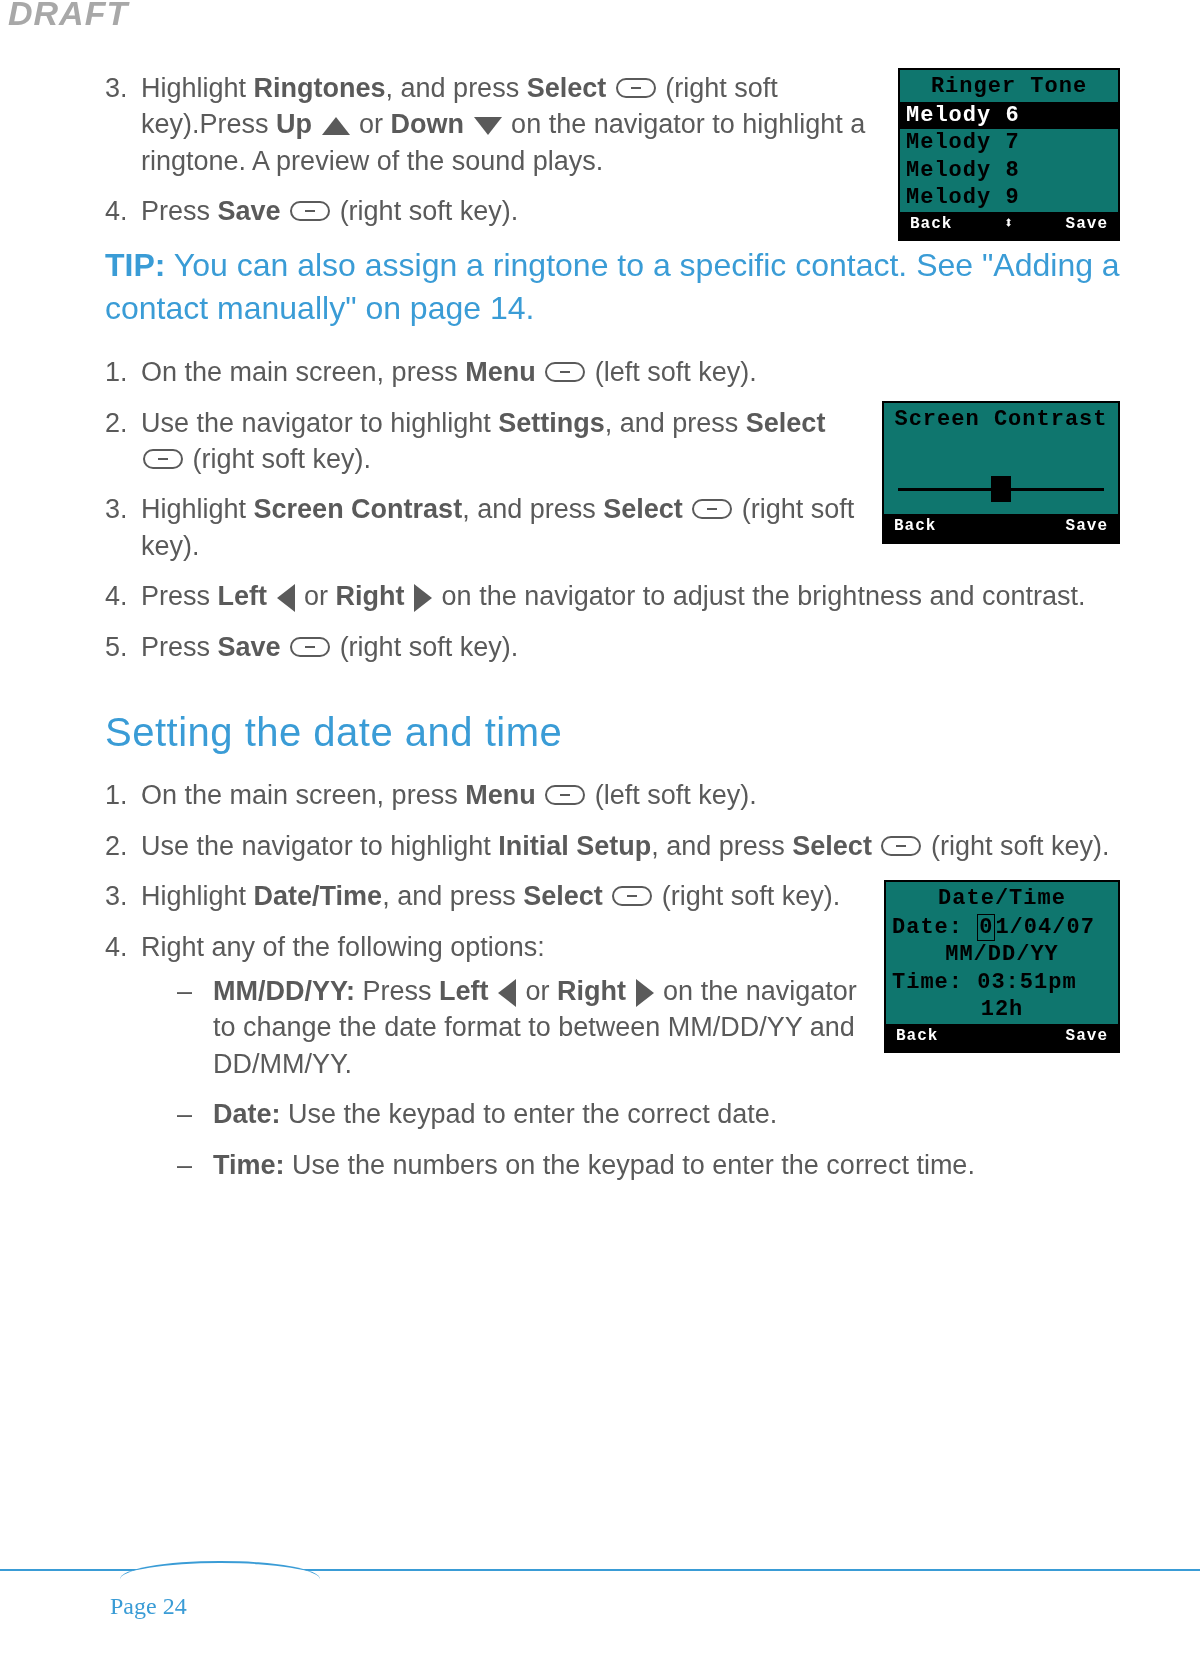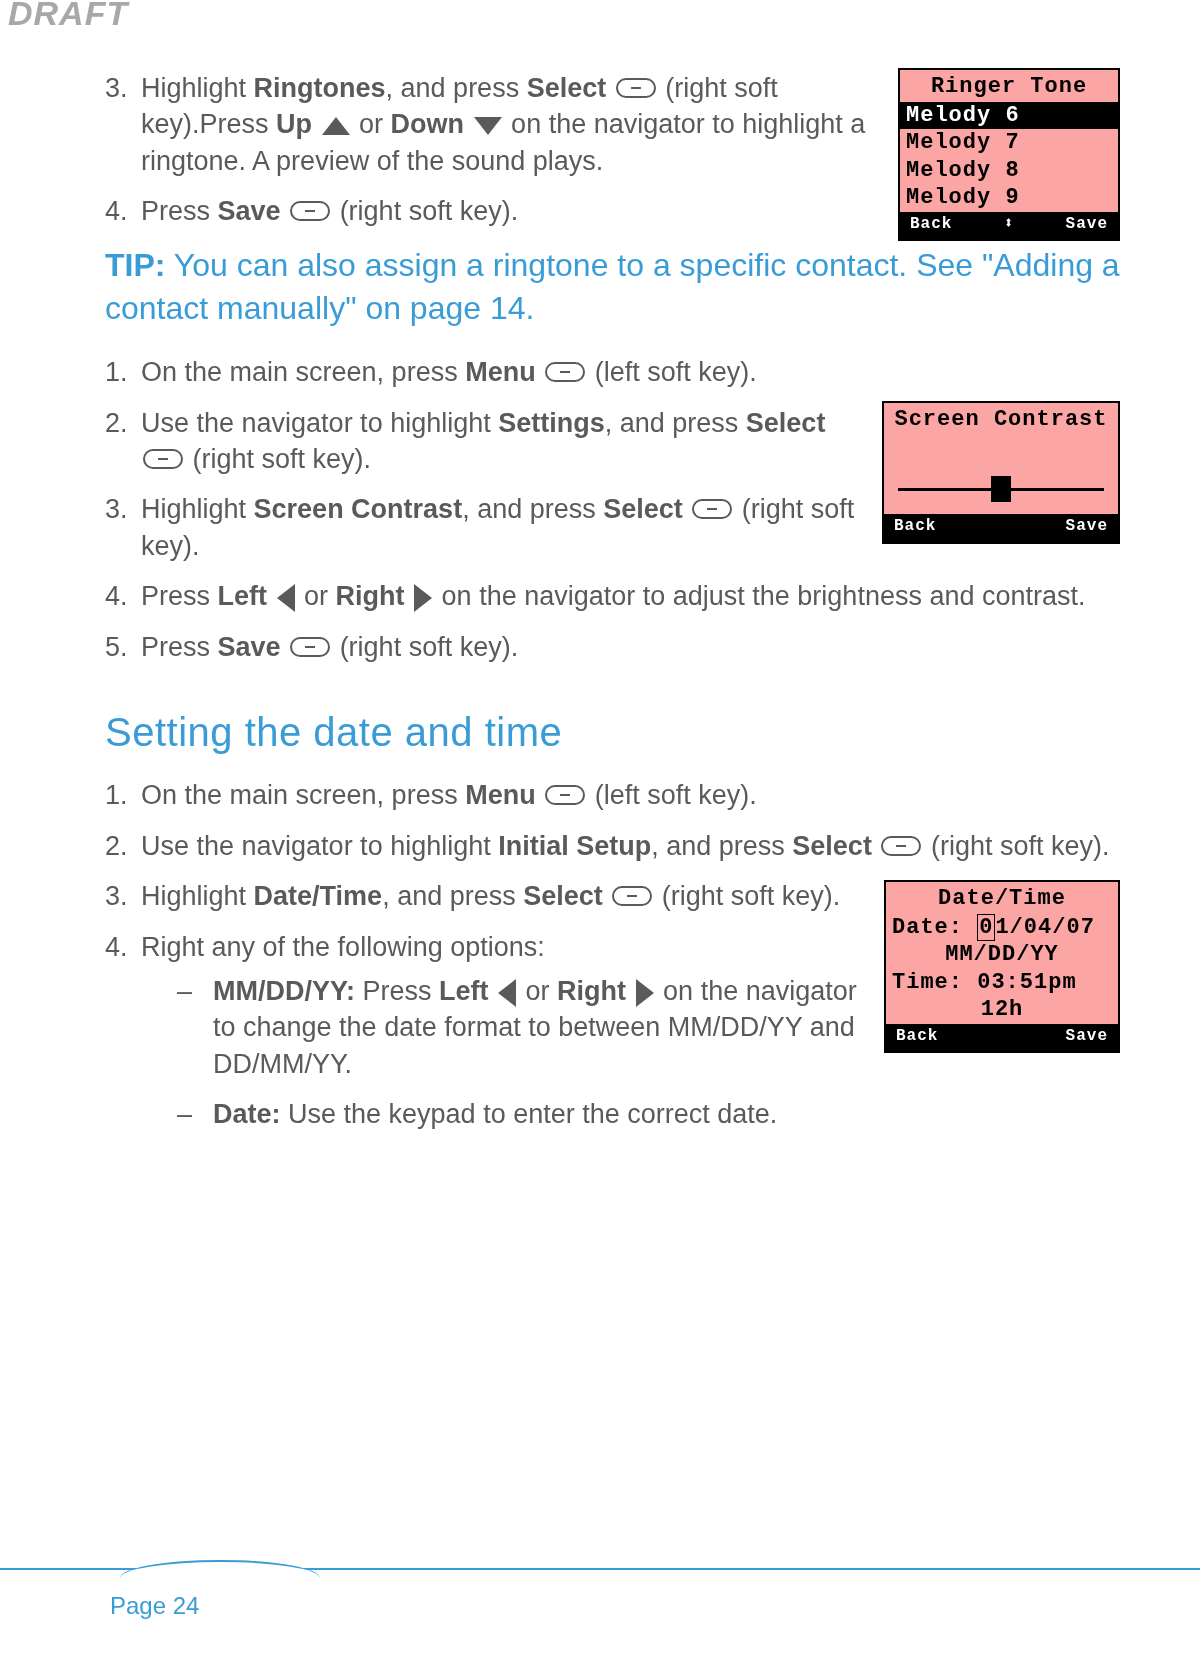--- a/index.html
+++ b/index.html
@@ -98,21 +98,21 @@
   }
   ul.sub > li::before {
     content: '–';
     position: absolute;
     left: 0;
     top: 0;
   }
   .phone-screen {
     float: right;
     border: 2px solid #000;
-    background: #fca5a5;
+    background: #0f766e;
     font-family: "Courier New", monospace;
     font-weight: bold;
     color: #000;
     margin-left: 18px;
   }
   .phone-screen.ringer { width: 222px; margin-top: -2px; }
   .phone-screen.contrast { width: 238px; margin-top: -4px; }
   .phone-screen.datetime { width: 236px; margin-top: 2px; }
   .ps-title { text-align: center; font-size: 22px; padding: 2px 0 0 0; letter-spacing: 1px; }
   .ps-line { font-size: 22px; padding: 0 6px; letter-spacing: 1px; line-height: 1.25; }
@@ -149,20 +149,21 @@
     width: 200px;
     height: 18px;
     background: #fff;
     border-top: 2px solid #3a9cd6;
     border-radius: 100px 100px 0 0 / 18px 18px 0 0;
   }
   .page-num {
     color: #3a9cd6;
     font-size: 24px;
     margin: 22px 0 0 110px;
+    font-family: Liberation Serif, serif;
   }
 </style>
 </head>
 <body>
 
 <div class="draft">DRAFT</div>
 
 <div class="content">
 
   <div class="phone-screen ringer">
@@ -292,20 +293,23 @@
         <li>
           <b>MM/DD/YY:</b><span> Press </span><b>Left</b>
           <span class="arrow-left"></span>
           <span> or </span><b>Right</b>
           <span class="arrow-right"></span>
           <span> on the navigator to change the date format to between MM/DD/YY and DD/MM/YY.</span>
         </li>
         <li>
           <b>Date:</b><span> Use the keypad to enter the correct date.</span>
         </li>
+        <li>
+          <b>Time:</b><span> Use the numbers on the keypad to enter the correct time.</span>
+        </li>
       </ul>
     </li>
   </ol>
 
   <div class="clear"></div>
 </div>
 
 <div class="footer">
   <div class="footer-rule"></div>
   <div class="footer-swoosh"></div>

